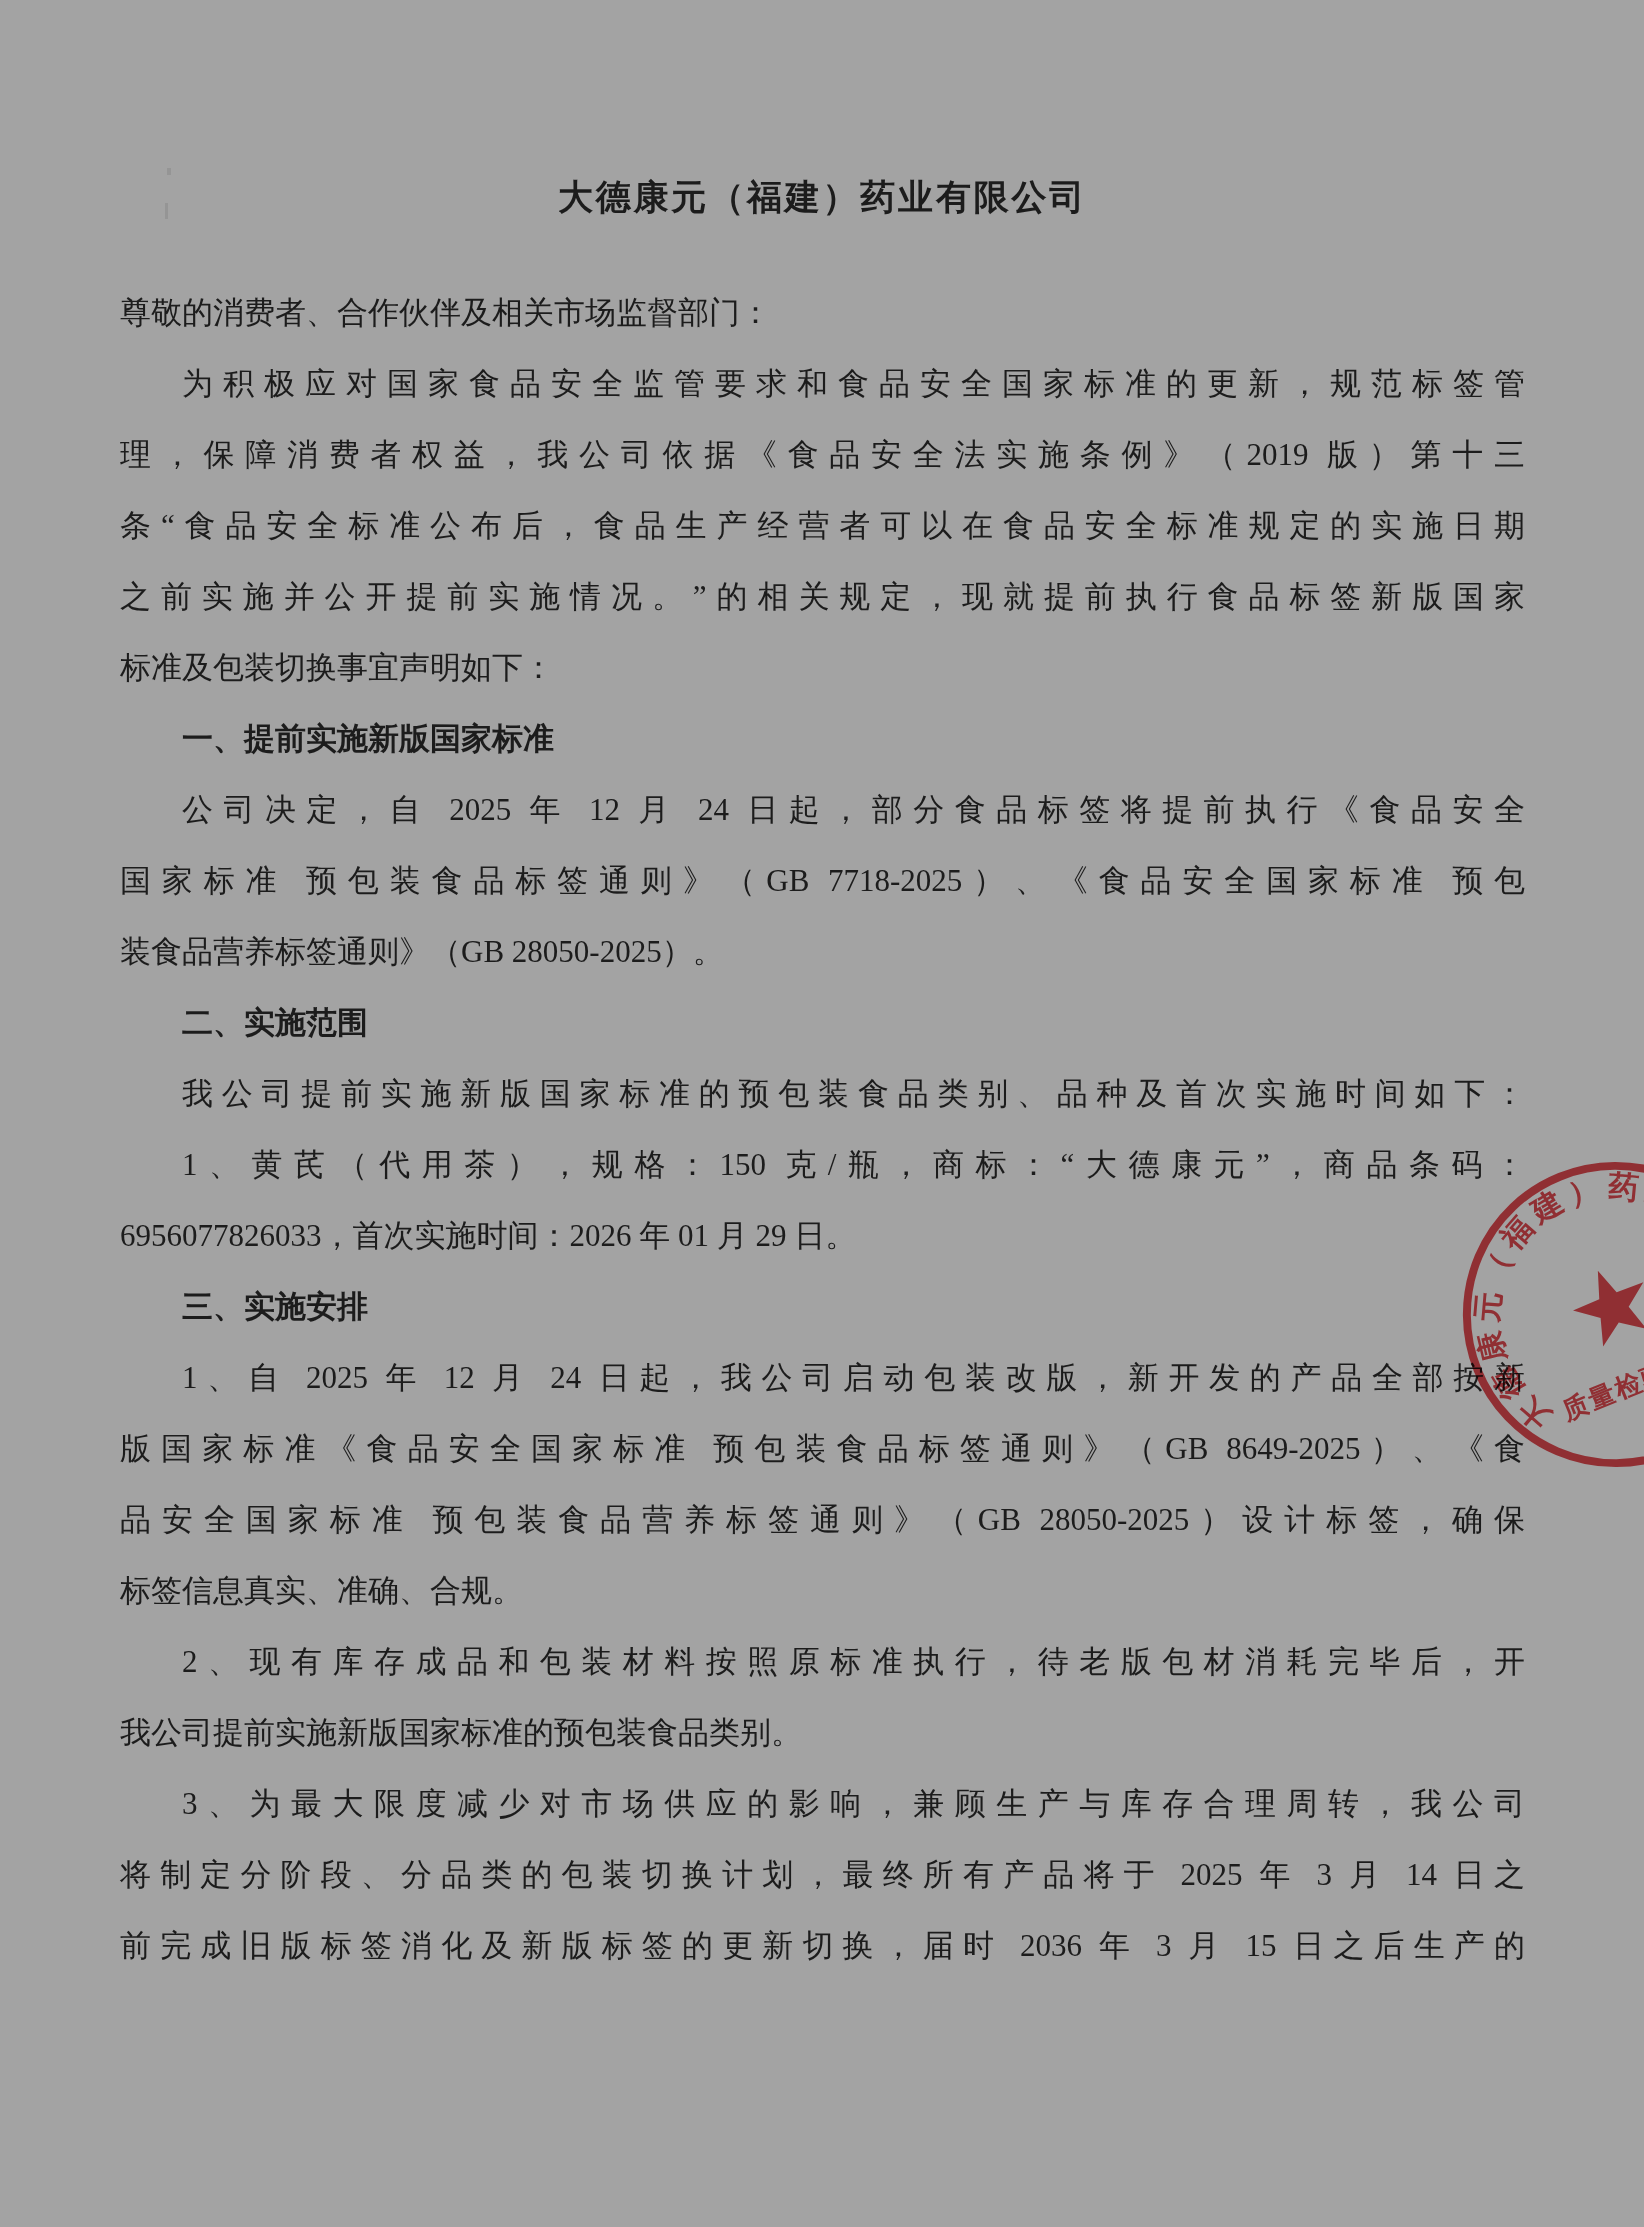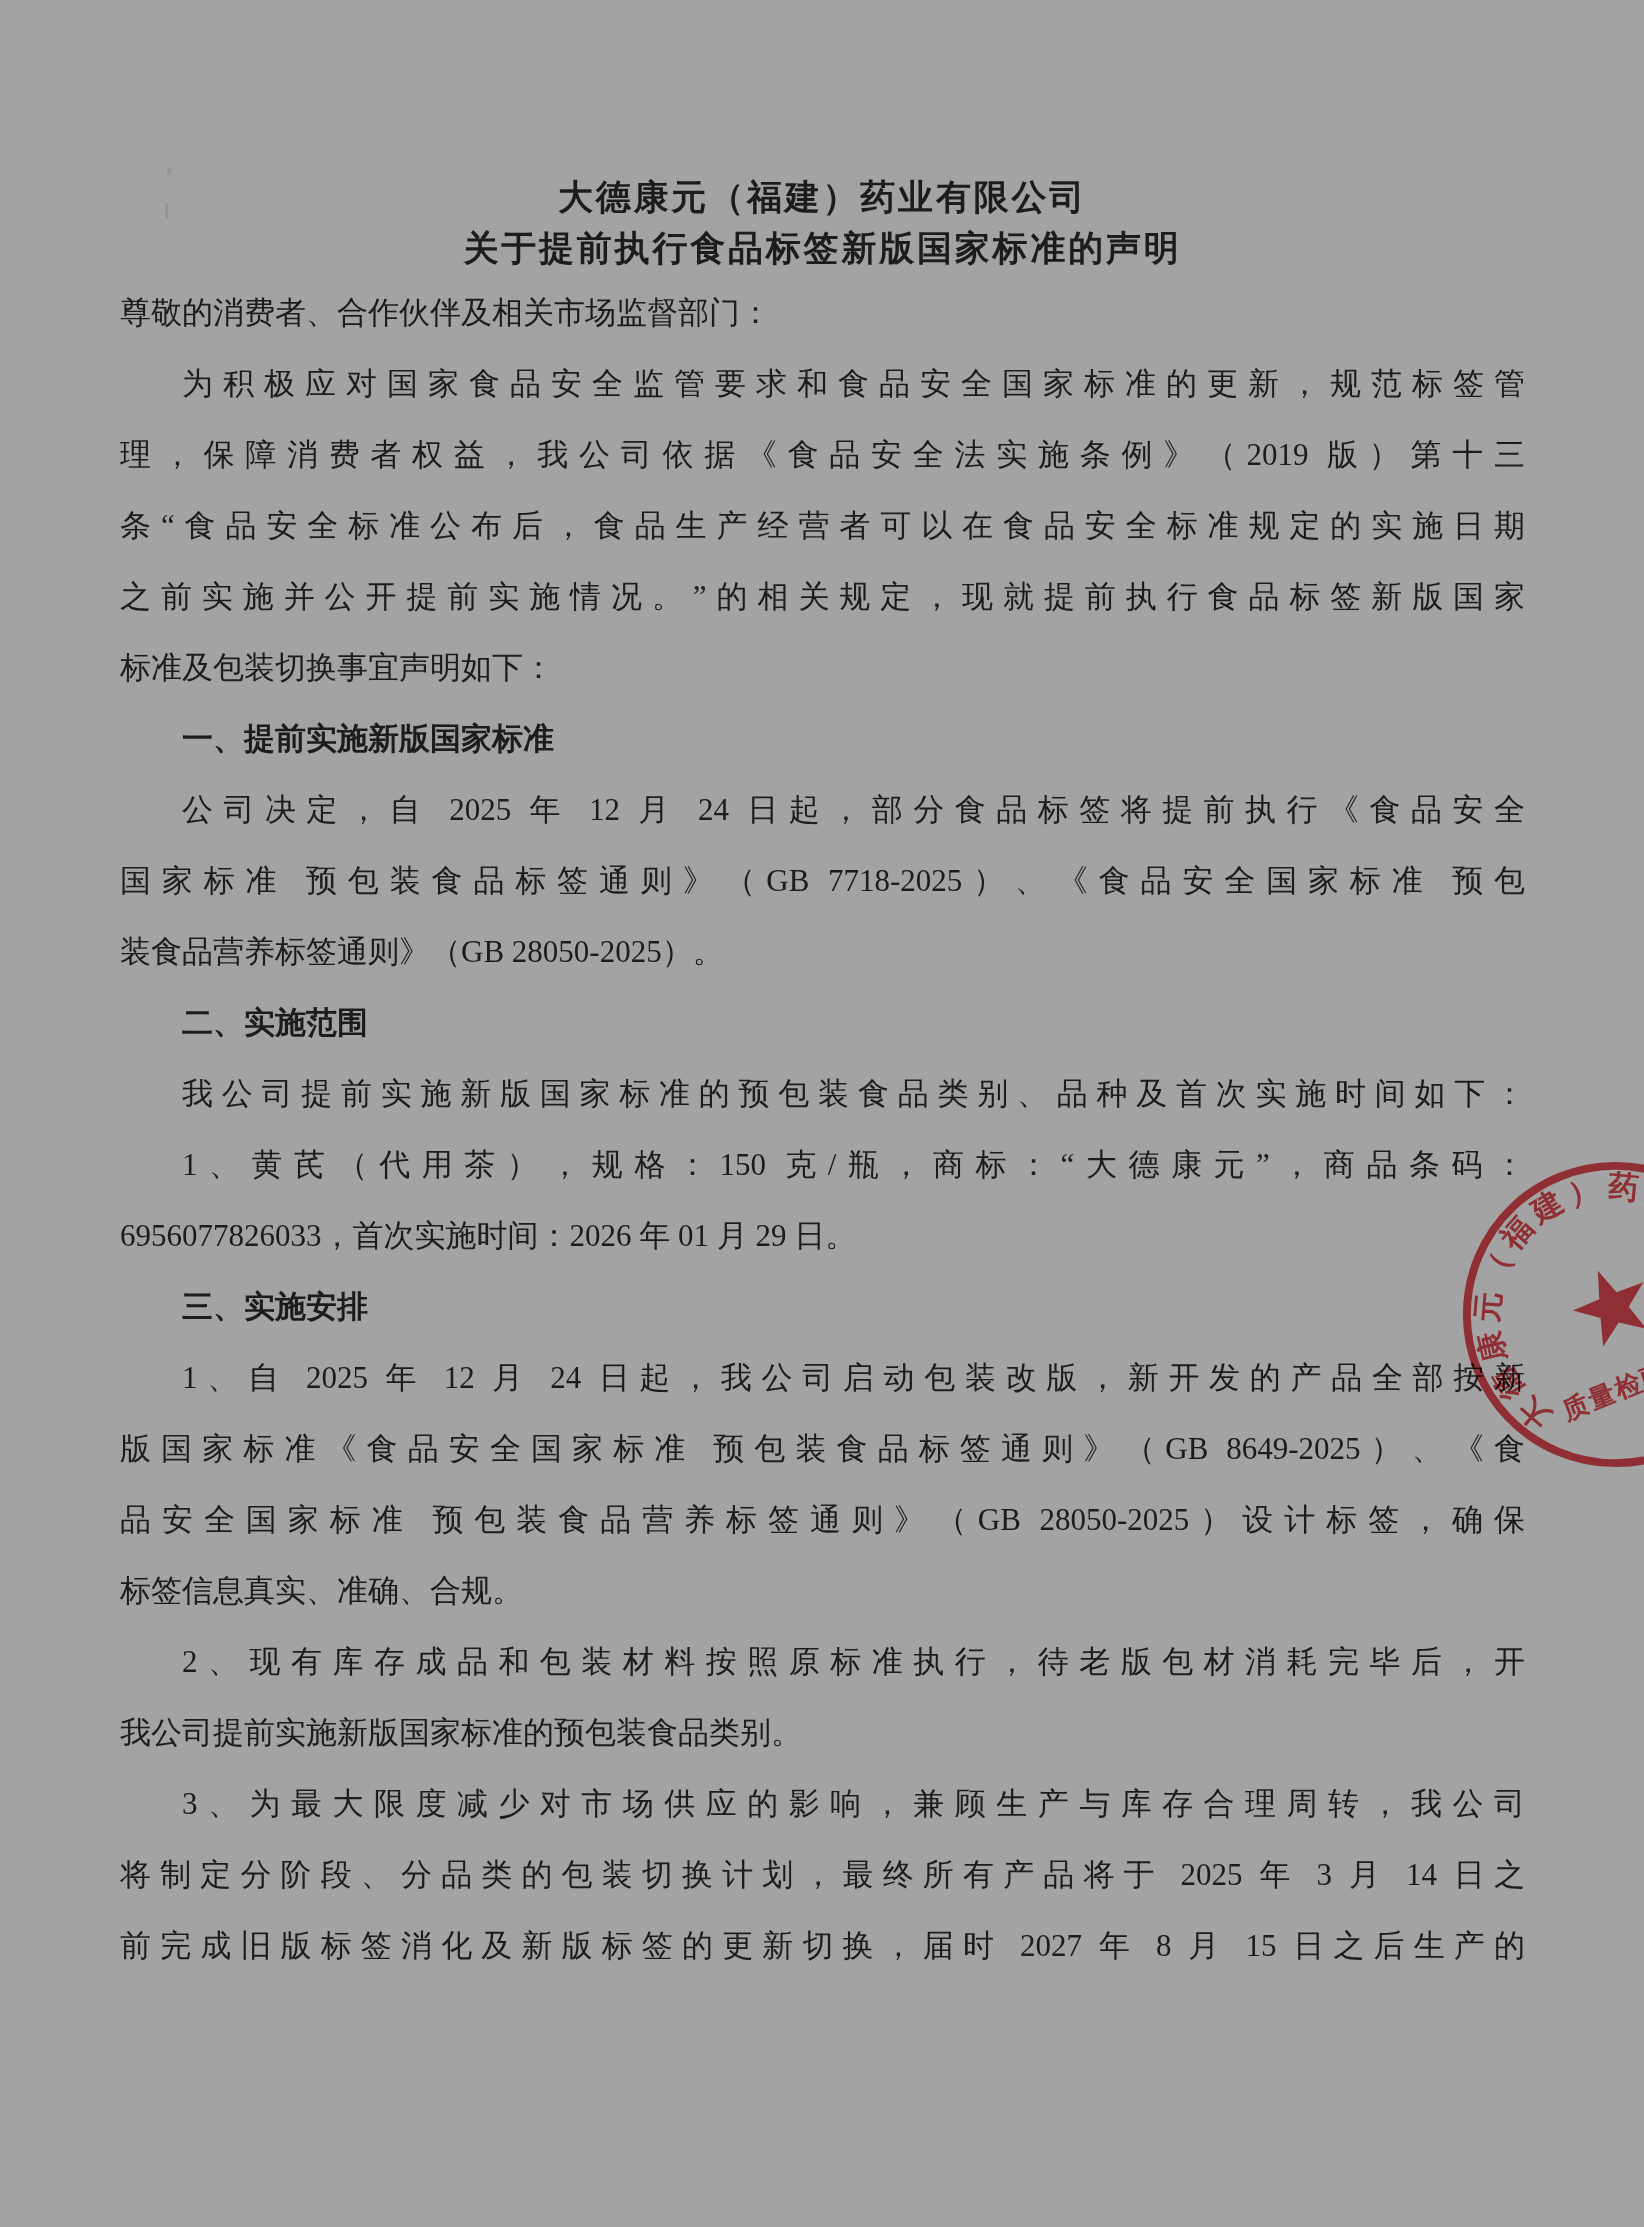--- a/index.html
+++ b/index.html
@@ -86,21 +86,20 @@
 </head>
 <body>
 
 <div class="page">
 
   <div class="speck s1"></div>
   <div class="speck s2"></div>
 
   <div class="title-block">
     <div class="title-line">大德康元（福建）药业有限公司</div>
-    <div class="title-line">关于提前执行食品标签新版国家标准的声明</div>
   </div>
 
   <div class="body-block">
     <div class="line">尊敬的消费者、合作伙伴及相关市场监督部门：</div>
     <div class="line indent just">为积极应对国家食品安全监管要求和食品安全国家标准的更新，规范标签管</div>
     <div class="line just">理，保障消费者权益，我公司依据《食品安全法实施条例》（2019 版）第十三</div>
     <div class="line just">条“食品安全标准公布后，食品生产经营者可以在食品安全标准规定的实施日期</div>
     <div class="line just">之前实施并公开提前实施情况。”的相关规定，现就提前执行食品标签新版国家</div>
     <div class="line">标准及包装切换事宜声明如下：</div>
     <div class="line indent bold">一、提前实施新版国家标准</div>
@@ -113,21 +112,21 @@
     <div class="line">6956077826033，首次实施时间：2026 年 01 月 29 日。</div>
     <div class="line indent bold">三、实施安排</div>
     <div class="line indent just">1、自 2025 年 12 月 24 日起，我公司启动包装改版，新开发的产品全部按新</div>
     <div class="line just">版国家标准《食品安全国家标准 预包装食品标签通则》（GB 8649-2025）、《食</div>
     <div class="line just">品安全国家标准 预包装食品营养标签通则》（GB 28050-2025）设计标签，确保</div>
     <div class="line">标签信息真实、准确、合规。</div>
     <div class="line indent just">2、现有库存成品和包装材料按照原标准执行，待老版包材消耗完毕后，开</div>
     <div class="line">我公司提前实施新版国家标准的预包装食品类别。</div>
     <div class="line indent just">3、为最大限度减少对市场供应的影响，兼顾生产与库存合理周转，我公司</div>
     <div class="line just">将制定分阶段、分品类的包装切换计划，最终所有产品将于 2025 年 3 月 14 日之</div>
-    <div class="line just">前完成旧版标签消化及新版标签的更新切换，届时 2027 年 8 月 15 日之后生产的</div>
+    <div class="line just">前完成旧版标签消化及新版标签的更新切换，届时 2036 年 3 月 15 日之后生产的</div>
   </div>
 
   <div class="stamp">
     <svg viewBox="0 0 440 440" xmlns="http://www.w3.org/2000/svg">
       <g transform="rotate(-22 220 220)">
         <circle cx="220" cy="220" r="205" fill="none" stroke-width="11" stroke="#e03b42"></circle>
         <polygon points="220,155 232.9,192.2 272.3,193 240.9,216.8 252.3,254.5 220,232 187.7,254.5 199.1,216.8 167.7,193 207.1,192.2" fill="#e03b42"></polygon>
         <path id="sealArc" d="M 220 382 A 162 162 0 0 1 220 58 A 162 162 0 0 1 220 382" fill="none"></path>
         <text class="arc-text" fill="#e03b42">
           <textPath href="#sealArc" startOffset="50%" text-anchor="middle">大德康元（福建）药业有限公司</textPath>

